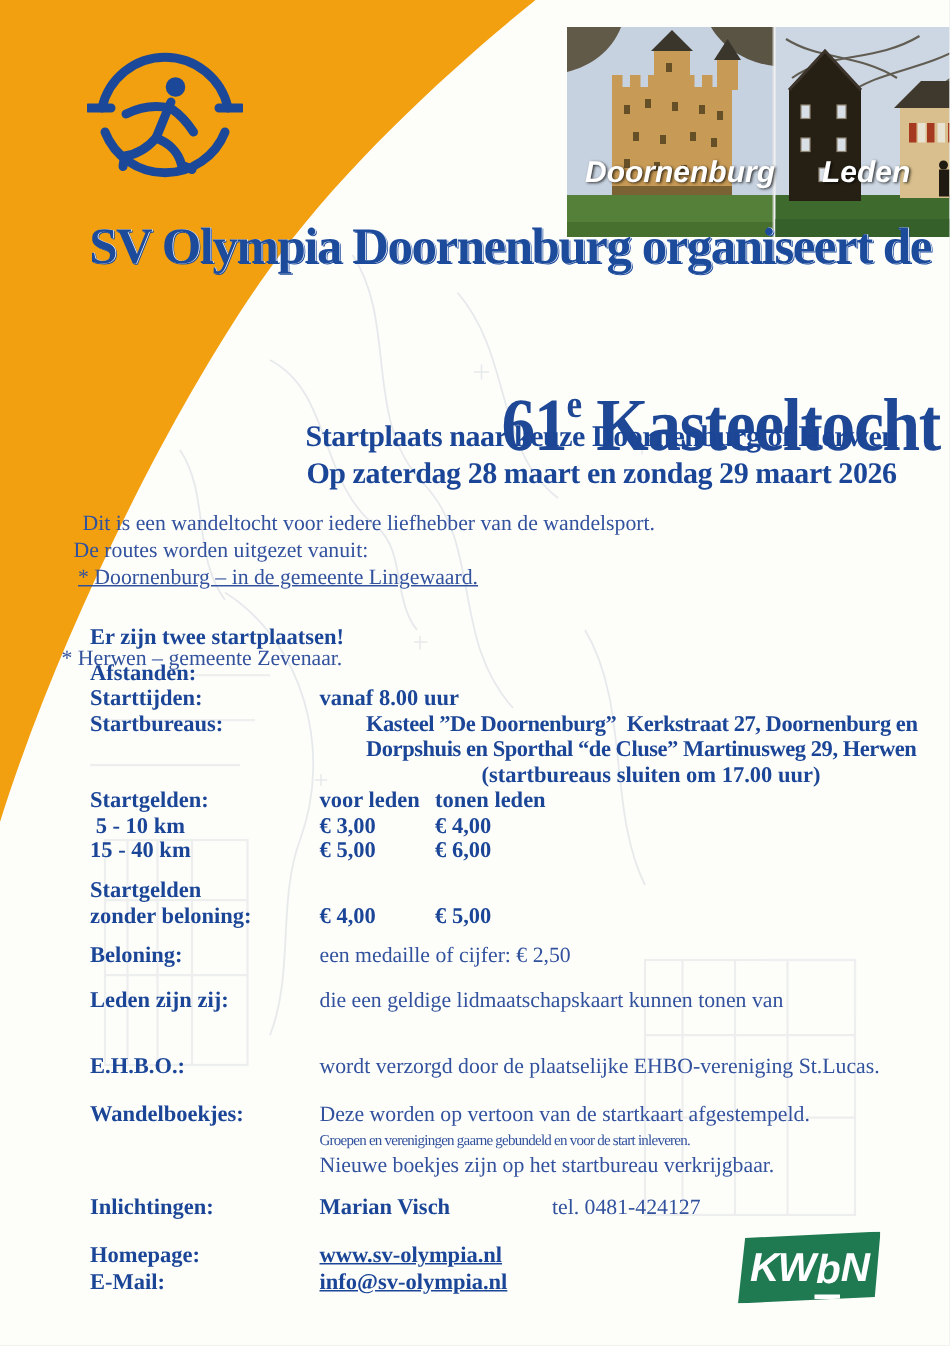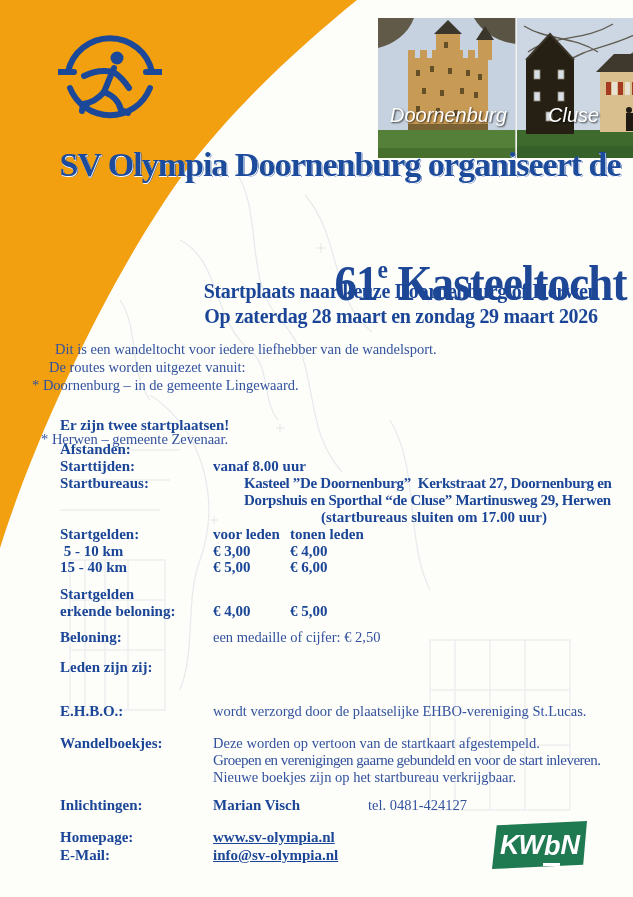--- a/index.html
+++ b/index.html
@@ -4,40 +4,40 @@
 <style>
   html,body{margin:0;padding:0;background:#e8e8e8;}
   .page{
     position:relative;width:633px;height:897px;margin:0 auto;
     background:#fdfdfa;overflow:hidden;
     font-family:"Liberation Serif",serif;
   }
   .abs{position:absolute;white-space:pre;}
   .body-txt{color:#32529e;font-size:14.5px;line-height:17px;}
   .bold-txt{color:#1b4697;font-size:15px;font-weight:bold;line-height:17px;}
-  .cond{letter-spacing:-0.5px;font-size:15px;text-align:right;}
+  .cond{letter-spacing:-0.5px;font-size:10px;text-align:right;}
   .cond2{letter-spacing:-0.3px;margin-left:31px;}
   .title-line1{
     color:#1d4b9c;font-size:34px;font-weight:bold;letter-spacing:-1px;
     width:600px;left:40px;top:146px;text-align:center;
     text-shadow:0.5px 0.5px 0 #ffffff,1px 1px 0 #1d4b9c;
   }
   .title-line2{
     color:#1e4796;font-size:50px;font-weight:bold;letter-spacing:-1px;
     left:293px;top:196px;transform:scaleX(.9);transform-origin:left center;
   }
   .title-line2 sup{font-size:26px;position:relative;top:-4px;}
   .subtitle{
     color:#1b4697;font-size:20px;font-weight:bold;
     width:600px;left:101px;top:0;text-align:center;letter-spacing:-0.3px;
   }
   .photo-wrap{left:362px;top:0;width:271px;height:140px;}
   .photo-label{
     position:absolute;color:#ffffff;font-family:"Liberation Sans",sans-serif;
-    font-style:italic;font-weight:normal;font-size:20px;
+    font-style:italic;font-weight:bold;font-size:20px;
     text-shadow:1px 1px 2px rgba(0,0,0,.75);white-space:pre;
   }
   .link{color:#1b4697;font-weight:bold;text-decoration:underline;font-size:15px;cursor:pointer;}
   .kwbn{
     left:492px;top:821px;width:95px;height:48px;background:#1f7a52;
     clip-path:polygon(5% 9%,100% 0%,96% 91%,0% 100%);
     display:flex;align-items:center;justify-content:center;
     font-family:"Liberation Sans",sans-serif;font-weight:bold;font-style:italic;
     color:#ffffff;font-size:27px;letter-spacing:-1px;
   }
@@ -160,33 +160,33 @@
       </g>
       <g fill="#e8e2d2">
         <rect x="234" y="64" width="5" height="13"></rect>
           <rect x="247" y="64" width="5" height="13"></rect>
         <rect x="260" y="64" width="5" height="13"></rect>
       </g>
       <circle cx="251" cy="92" r="3" fill="#1f1a12"></circle>
       <rect x="248" y="95" width="7" height="18" fill="#1f1a12"></rect>
     </svg>
     <div class="photo-label" style="left:28px;top:104px;">Doornenburg</div>
-    <div class="photo-label" style="left:186px;top:104px;">Cluse</div>
+    <div class="photo-label" style="left:186px;top:104px;">Leden</div>
   </div>
 
   <div class="abs title-line1">SV Olympia Doornenburg organiseert de</div>
   <div class="abs title-line2">
     <span>61</span><sup>e</sup><span> Kasteeltocht</span>
   </div>
   <div class="abs subtitle" style="top:280px;">Startplaats naar keuze Doornenburg of Herwen</div>
   <div class="abs subtitle" style="top:305px;">Op zaterdag 28 maart en zondag 29 maart 2026</div>
 
   <div class="abs body-txt" style="left:55px;top:341px;">Dit is een wandeltocht voor iedere liefhebber van de wandelsport.</div>
   <div class="abs body-txt" style="left:49px;top:359px;">De routes worden uitgezet vanuit:</div>
-  <div class="abs body-txt" style="left:32px;top:377px;">* Doornenburg – in de gemeente Lingewaard.</div>
+  <div class="abs body-txt" style="left:52px;top:377px;text-decoration:underline;">* Doornenburg – in de gemeente Lingewaard.</div>
   <div class="abs body-txt" style="left:41px;top:395px;margin-top:36px;">* Herwen – gemeente Zevenaar.</div>
   <div class="abs bold-txt" style="left:60px;top:417px;">Er zijn twee startplaatsen!</div>
 
   <div class="abs bold-txt" style="left:60px;top:441px;">Afstanden:</div>
 
   <div class="abs bold-txt" style="left:60px;top:458px;">Starttijden:</div>
   <div class="abs bold-txt" style="left:213px;top:458px;">vanaf 8.00 uur</div>
 
   <div class="abs bold-txt" style="left:60px;top:475px;">Startbureaus:</div>
   <div class="abs bold-txt cond2" style="left:213px;top:475px;">Kasteel ”De Doornenburg”  Kerkstraat 27, Doornenburg en</div>
@@ -199,28 +199,29 @@
 
   <div class="abs bold-txt" style="left:60px;top:543px;"> 5 - 10 km</div>
   <div class="abs bold-txt" style="left:213px;top:543px;">€ 3,00</div>
   <div class="abs bold-txt" style="left:290px;top:543px;">€ 4,00</div>
 
   <div class="abs bold-txt" style="left:60px;top:559px;">15 - 40 km</div>
   <div class="abs bold-txt" style="left:213px;top:559px;">€ 5,00</div>
   <div class="abs bold-txt" style="left:290px;top:559px;">€ 6,00</div>
 
   <div class="abs bold-txt" style="left:60px;top:586px;">Startgelden</div>
-  <div class="abs bold-txt" style="left:60px;top:603px;">erkende beloning:</div>
+  <div class="abs bold-txt" style="left:60px;top:603px;">zonder beloning:</div>
   <div class="abs bold-txt" style="left:213px;top:603px;">€ 4,00</div>
   <div class="abs bold-txt" style="left:290px;top:603px;">€ 5,00</div>
 
   <div class="abs bold-txt" style="left:60px;top:629px;">Beloning:</div>
   <div class="abs body-txt" style="left:213px;top:629px;">een medaille of cijfer: € 2,50</div>
 
   <div class="abs bold-txt" style="left:60px;top:659px;">Leden zijn zij:</div>
+  <div class="abs body-txt" style="left:213px;top:659px;">die een geldige lidmaatschapskaart kunnen tonen van</div>
 
   <div class="abs bold-txt" style="left:60px;top:703px;">E.H.B.O.:</div>
   <div class="abs body-txt" style="left:213px;top:703px;">wordt verzorgd door de plaatselijke EHBO-vereniging St.Lucas.</div>
 
   <div class="abs bold-txt" style="left:60px;top:735px;">Wandelboekjes:</div>
   <div class="abs body-txt" style="left:213px;top:735px;">Deze worden op vertoon van de startkaart afgestempeld.</div>
   <div class="abs body-txt cond" style="left:213px;top:752px;">Groepen en verenigingen gaarne gebundeld en voor de start inleveren.</div>
   <div class="abs body-txt" style="left:213px;top:769px;">Nieuwe boekjes zijn op het startbureau verkrijgbaar.</div>
 
   <div class="abs bold-txt" style="left:60px;top:797px;">Inlichtingen:</div>

